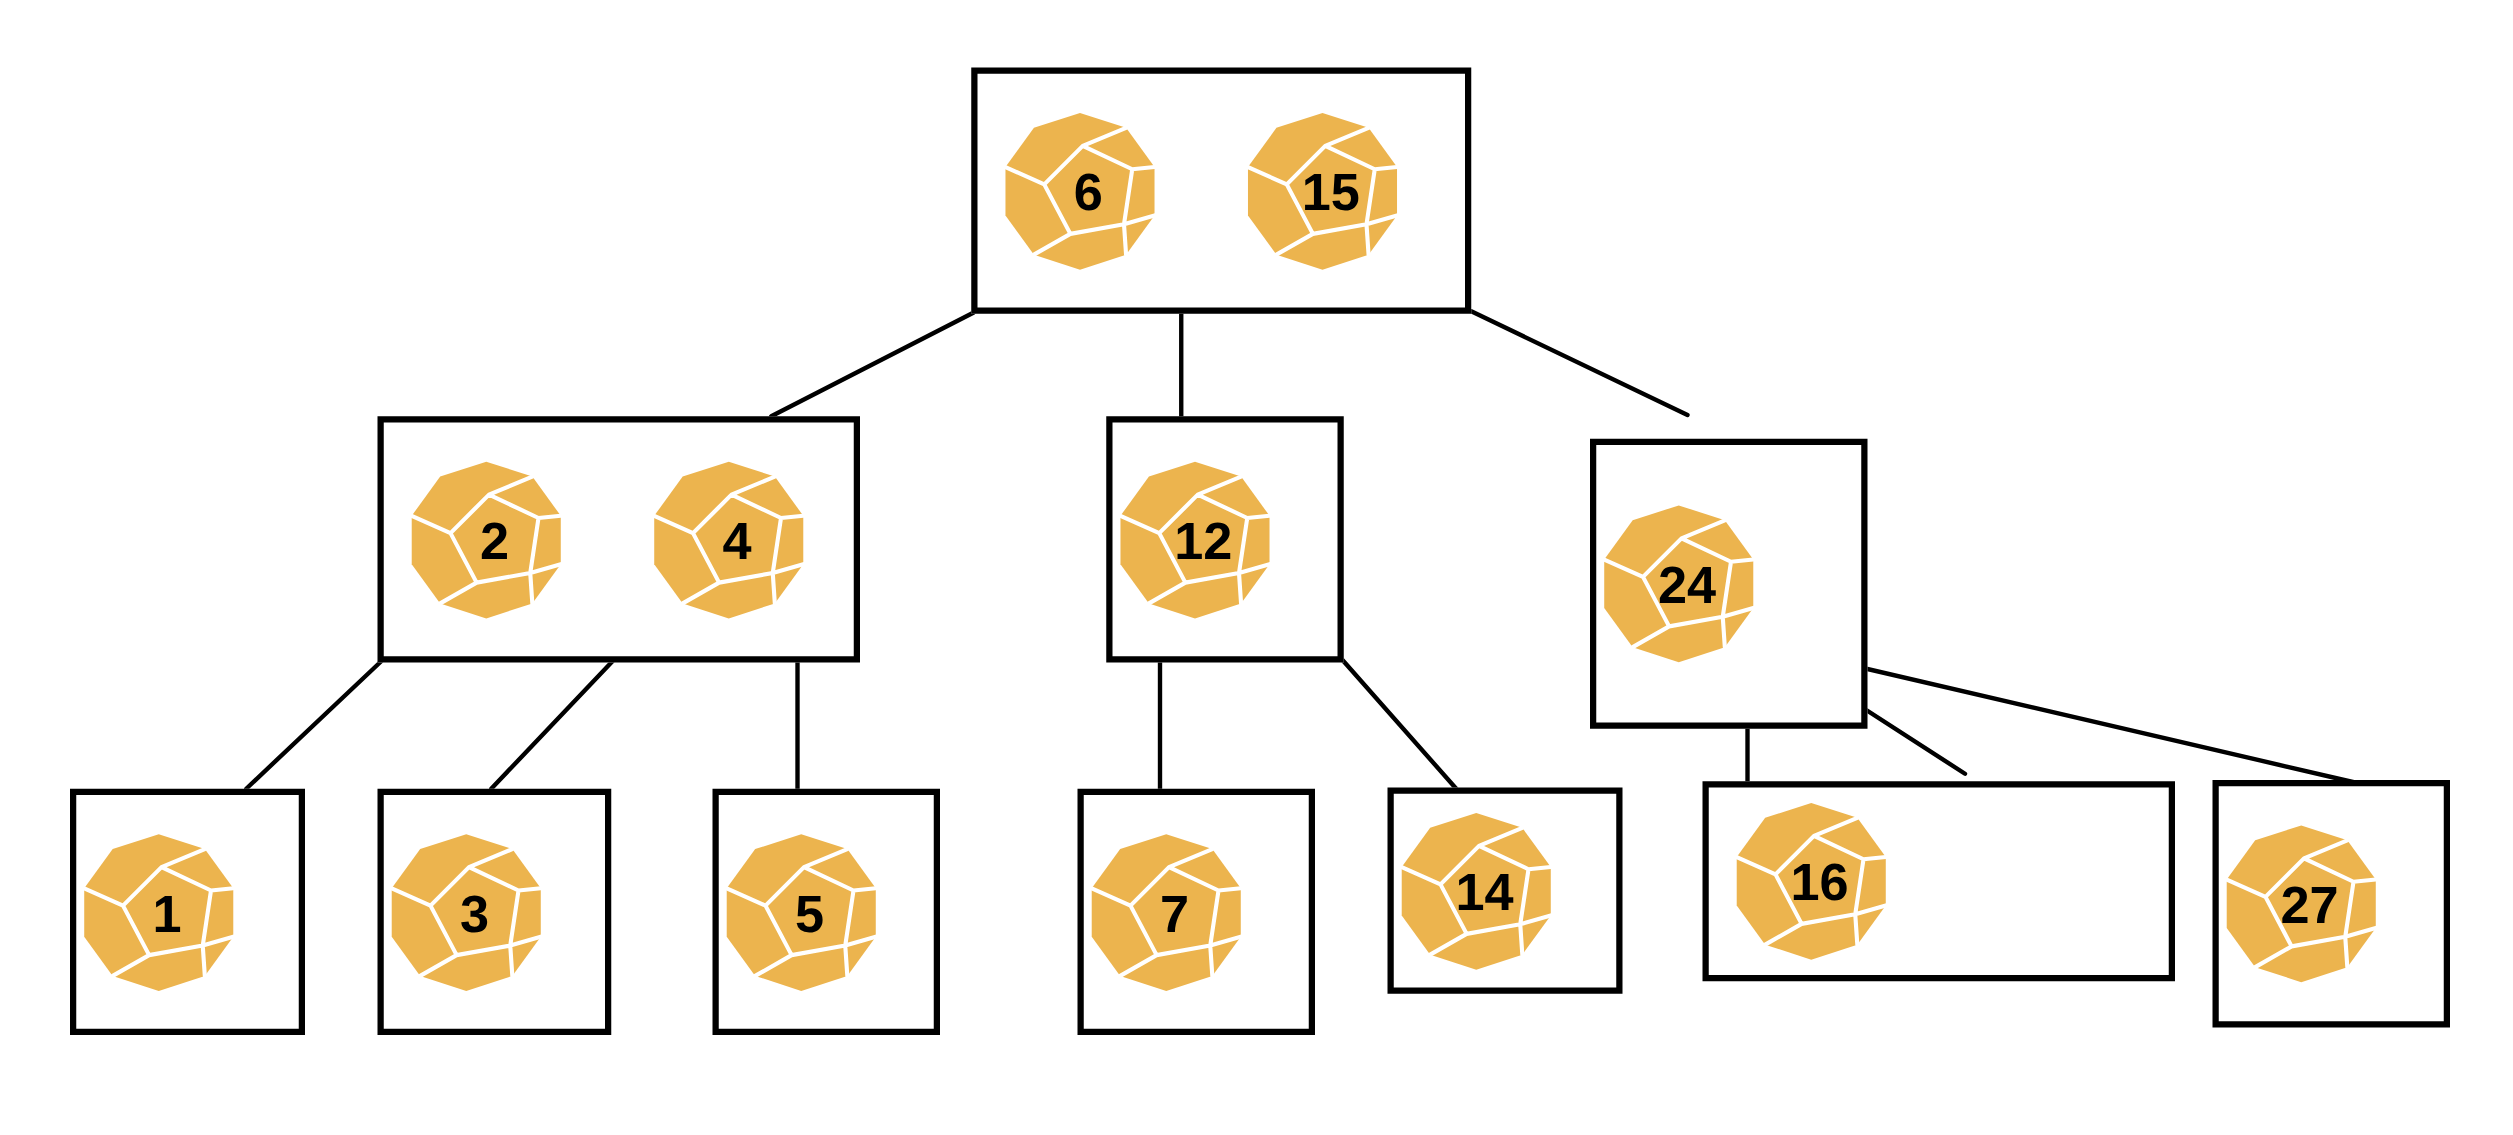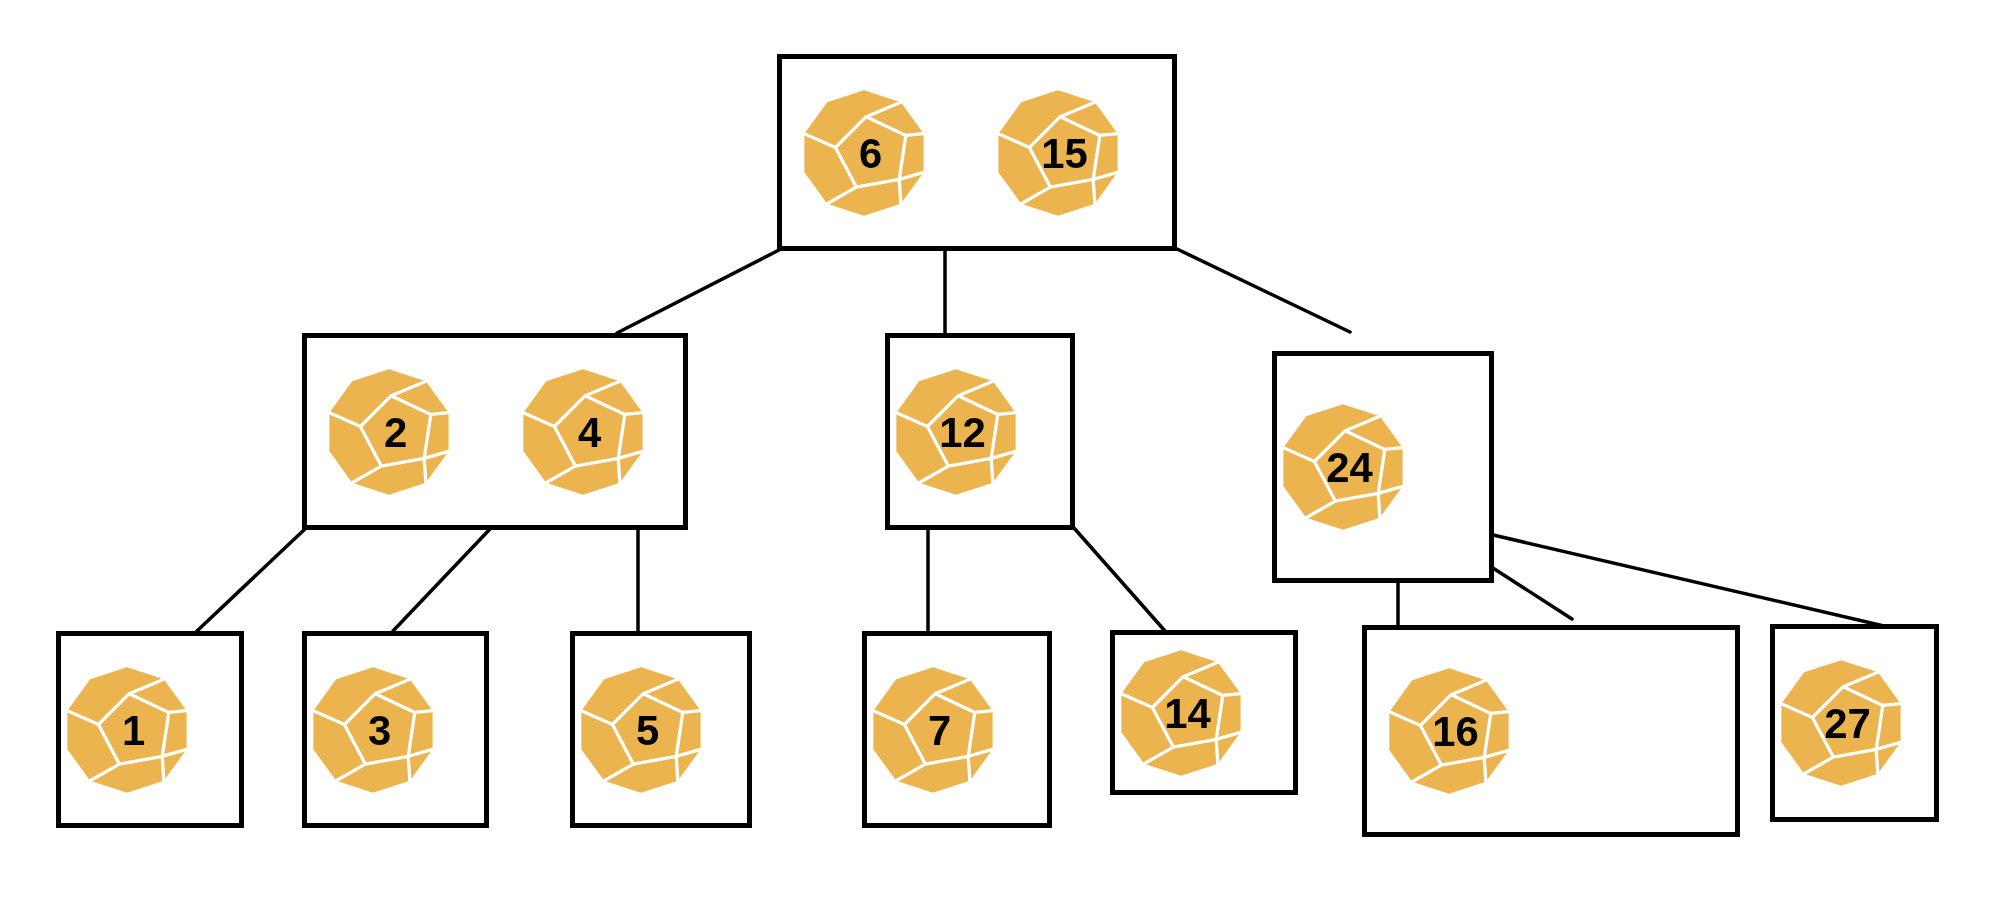--- a/index.html
+++ b/index.html
@@ -166,30 +166,30 @@
 
   <div class="node single" style="left:1110px;top:630px;width:188px;height:165px">
     <span class="die-slot">
         <svg viewBox="0 0 120 120">
           <use href="#die-shape" xlink:href="#die-shape"></use>
           <text x="66" y="74" text-anchor="middle" class="die-num">14</text>
         </svg>
       </span>
   </div>
 
-  <div class="node double" style="left:1362px;top:625px;width:378px;height:212px">
+  <div class="node double" style="left:1362px;top:625px;width:378px;height:160px">
     <span class="die-slot">
         <svg viewBox="0 0 120 120">
           <use href="#die-shape" xlink:href="#die-shape"></use>
           <text x="66" y="74" text-anchor="middle" class="die-num">16</text>
         </svg>
       </span>
   </div>
 
-  <div class="node single" style="left:1770px;top:624px;width:169px;height:198px">
+  <div class="node single" style="left:1770px;top:624px;width:190px;height:198px">
     <span class="die-slot">
         <svg viewBox="0 0 120 120">
           <use href="#die-shape" xlink:href="#die-shape"></use>
           <text x="66" y="74" text-anchor="middle" class="die-num">27</text>
         </svg>
       </span>
   </div>
 
 </div>
 

